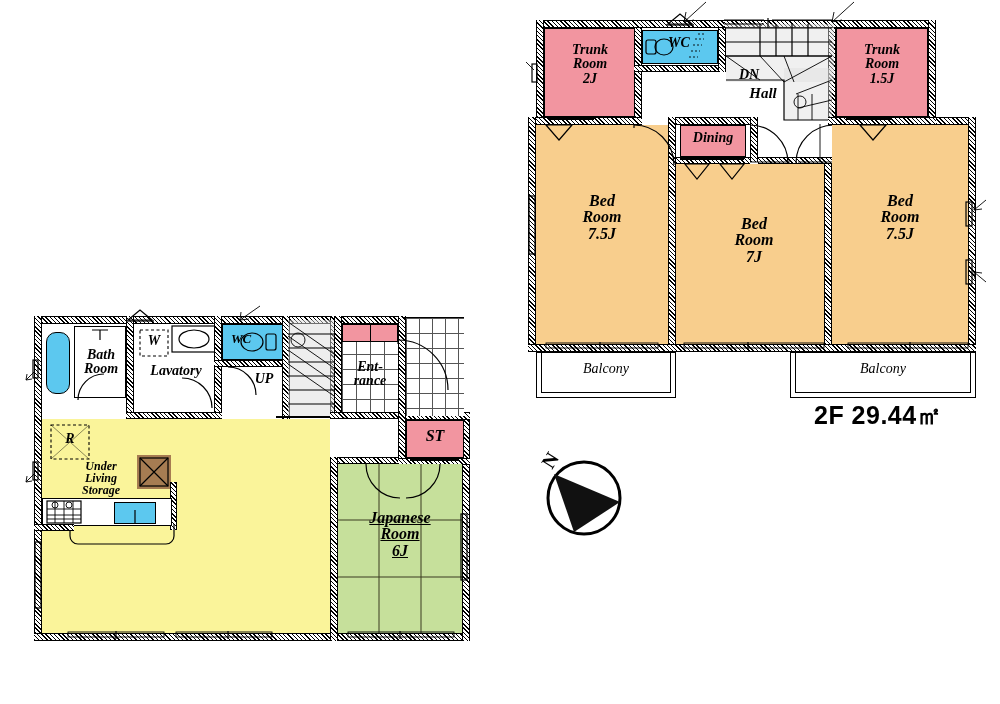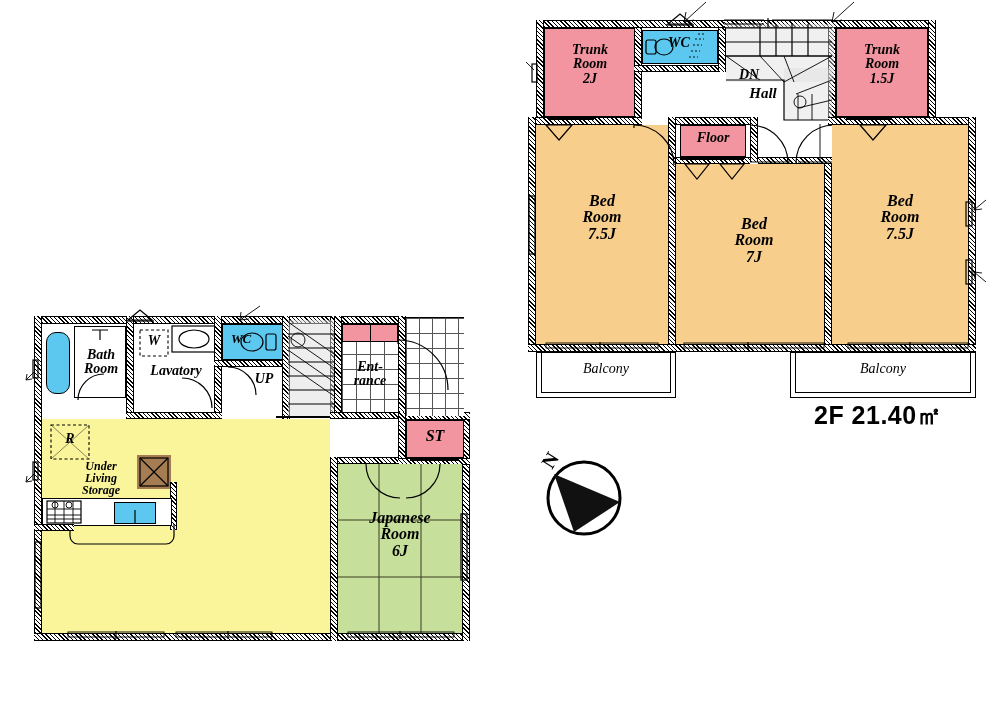--- a/index.html
+++ b/index.html
@@ -131,21 +131,21 @@
   </svg>
 
   <svg style="left:106px;top:117px;width:42px;height:42px;">
     <path d="M0 0 A40 40 0 0 1 40 40" class="door"></path>
     <path d="M0 0 L0 3" class="door"></path>
   </svg>
 
   <div class="hw" style="left:148px;top:109px;width:82px;height:8px;"></div>
   <div class="vw" style="left:222px;top:109px;width:8px;height:45px;"></div>
   <div class="room fill-pink bord" style="left:152px;top:117px;width:66px;height:32px;"></div>
-  <div class="lbl" style="left:152px;top:123px;width:66px;font-size:14px;font-style:italic;">Floor</div>
+  <div class="lbl" style="left:152px;top:123px;width:66px;font-size:14px;font-style:italic;">Dining</div>
   <div class="hw" style="left:148px;top:149px;width:74px;height:7px;"></div>
   <div class="thin" style="left:152px;top:150px;width:64px;height:1.5px;"></div>
 
   <div class="room fill-orange" style="left:148px;top:156px;width:156px;height:180px;"></div>
   <div class="lbl" style="left:148px;top:208px;width:156px;font-size:16px;">Bed
 Room
 7J</div>
   <svg style="left:155px;top:156px;width:28px;height:16px;">
     <path d="M2 0 L26 0 L14 15 Z" fill="#fff" class="ln"></path>
   </svg>
@@ -193,21 +193,21 @@
   </svg>
 
   <div class="outline" style="left:8px;top:344px;width:140px;height:46px;"></div>
   <div class="outline" style="left:13px;top:344px;width:130px;height:41px;"></div>
   <div class="lbl" style="left:8px;top:354px;width:140px;font-size:14px;font-weight:400;">Balcony</div>
 
   <div class="outline" style="left:262px;top:344px;width:186px;height:46px;"></div>
   <div class="outline" style="left:267px;top:344px;width:176px;height:41px;"></div>
   <div class="lbl" style="left:262px;top:354px;width:186px;font-size:14px;font-weight:400;">Balcony</div>
 
-  <div class="area-label" style="left:286px;top:391px;font-size:25px;">2F  21.40㎡</div>
+  <div class="area-label" style="left:286px;top:391px;font-size:25px;">2F  29.44㎡</div>
 </div>
 
 <div class="plan" style="left:30px;top:312px;width:460px;height:380px;">
 
   <div class="hw" style="left:4px;top:4px;width:364px;height:8px;"></div>
   <div class="vw" style="left:4px;top:4px;width:8px;height:325px;"></div>
   <div class="hw" style="left:4px;top:321px;width:296px;height:8px;"></div>
   <div class="hw" style="left:300px;top:321px;width:140px;height:8px;"></div>
   <div class="vw" style="left:432px;top:100px;width:8px;height:229px;"></div>
   <div class="vw" style="left:368px;top:4px;width:8px;height:100px;"></div>
@@ -359,21 +359,21 @@
     <rect x="26" y="1" width="96" height="5" fill="#fff" class="ln-thin"></rect>
     <rect x="134" y="1" width="96" height="5" fill="#fff" class="ln-thin"></rect>
     <path d="M74 0 L74 8 M186 0 L186 8" class="ln"></path>
   </svg>
 
   <div class="vw" style="left:300px;top:145px;width:8px;height:184px;"></div>
   <div class="room fill-green" style="left:308px;top:152px;width:124px;height:169px;"></div>
   <svg style="left:308px;top:152px;width:124px;height:169px;">
     <path d="M0 56 L124 56 M0 113 L124 113 M41 0 L41 169 M83 0 L83 169" stroke="#3a3a20" stroke-width="1" fill="none"></path>
   </svg>
-  <div class="lbl" style="left:303px;top:198px;width:134px;font-size:16px;">Japanese
+  <div class="lbl" style="left:303px;top:198px;width:134px;font-size:16px;text-decoration:underline;">Japanese
 Room
 6J</div>
   <svg style="left:336px;top:152px;width:76px;height:36px;">
     <path d="M0 0 A34 34 0 0 0 34 34" class="door"></path>
     <path d="M74 0 A34 34 0 0 1 40 34" class="door"></path>
   </svg>
 
   <svg style="left:428px;top:200px;width:14px;height:70px;">
     <rect x="3" y="2" width="6" height="66" class="ln" fill="#fff"></rect>
   </svg>

